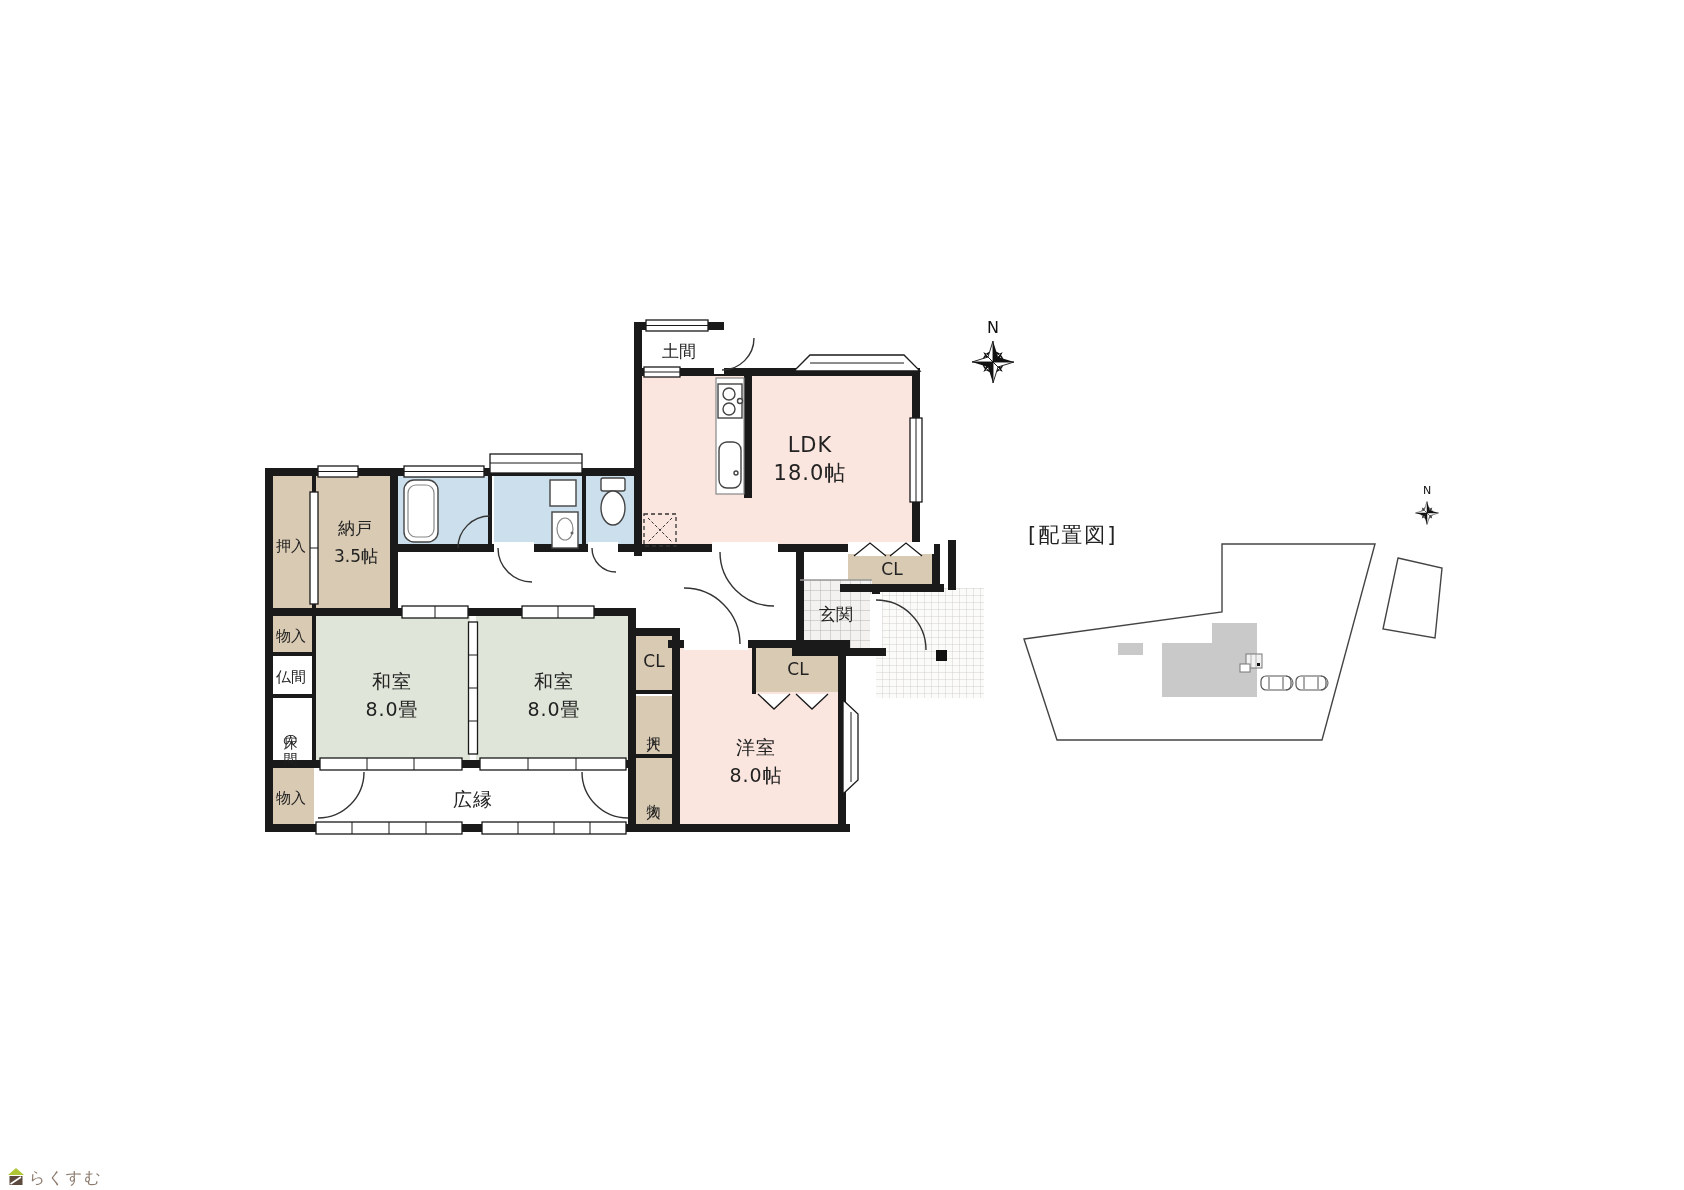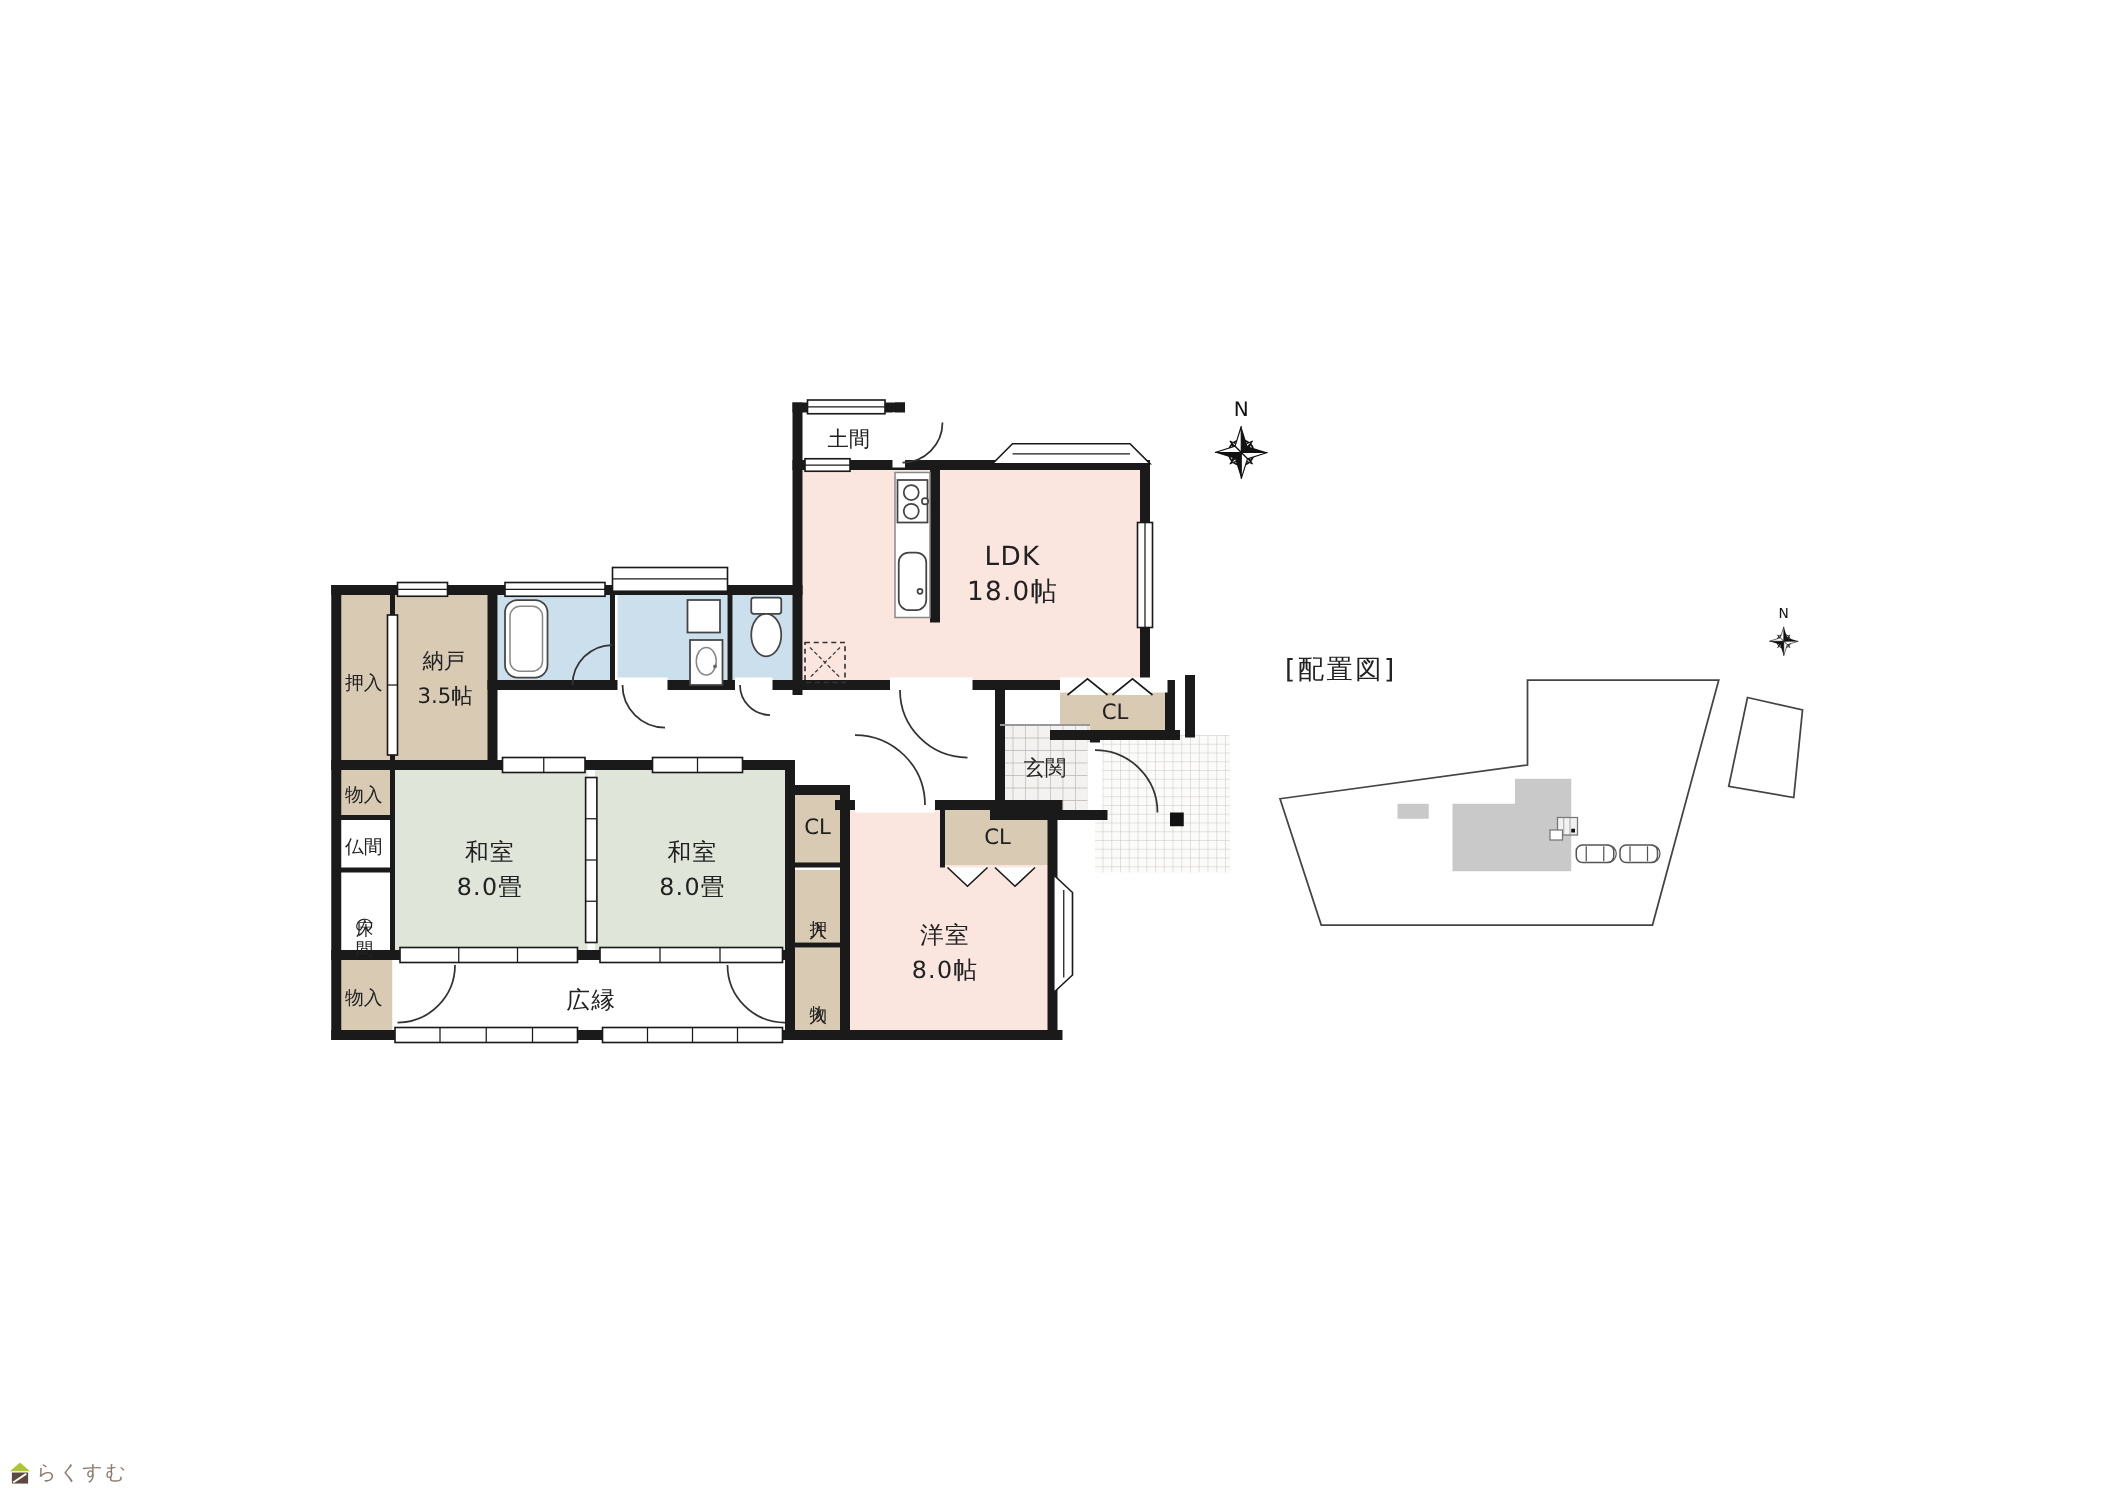--- a/index.html
+++ b/index.html
@@ -19,21 +19,21 @@
   .rlabel-lg{font-size:21px;fill:#222;text-anchor:middle;letter-spacing:1px;}
   .rlabel-md{font-size:19px;fill:#222;text-anchor:middle;letter-spacing:1px;}
   .rlabel-sm{font-size:15px;fill:#222;text-anchor:middle;}
   .site-line{fill:#ffffff;stroke:#444;stroke-width:1.4;}
   .vtext{position:absolute;writing-mode:vertical-rl;text-orientation:upright;
          font-size:14px;color:#222;letter-spacing:1px;width:20px;text-align:center;
          display:flex;align-items:center;justify-content:center;}
   .site-title{font-size:21px;fill:#222;letter-spacing:2px;}
   .ntext{font-size:16px;fill:#111;text-anchor:middle;}
   .ntext-sm{font-size:11px;fill:#111;text-anchor:middle;}
-  #logo{position:absolute;left:8px;top:1168px;display:flex;align-items:center;gap:5px;}
+  #logo{position:absolute;left:8px;top:1168px;display:flex;gap:5px;}
   #logo .logo-text{font-size:16px;color:#8c7b6f;letter-spacing:2px;}
 </style>
 </head>
 <body>
 
 <div id="stage">
 <svg id="plan-svg" width="1684" height="1190" viewBox="0 0 1684 1190">
   <defs>
     <pattern id="tileL" width="10" height="10" patternUnits="userSpaceOnUse">
       <rect width="10" height="10" fill="#f3f2f0"></rect>

